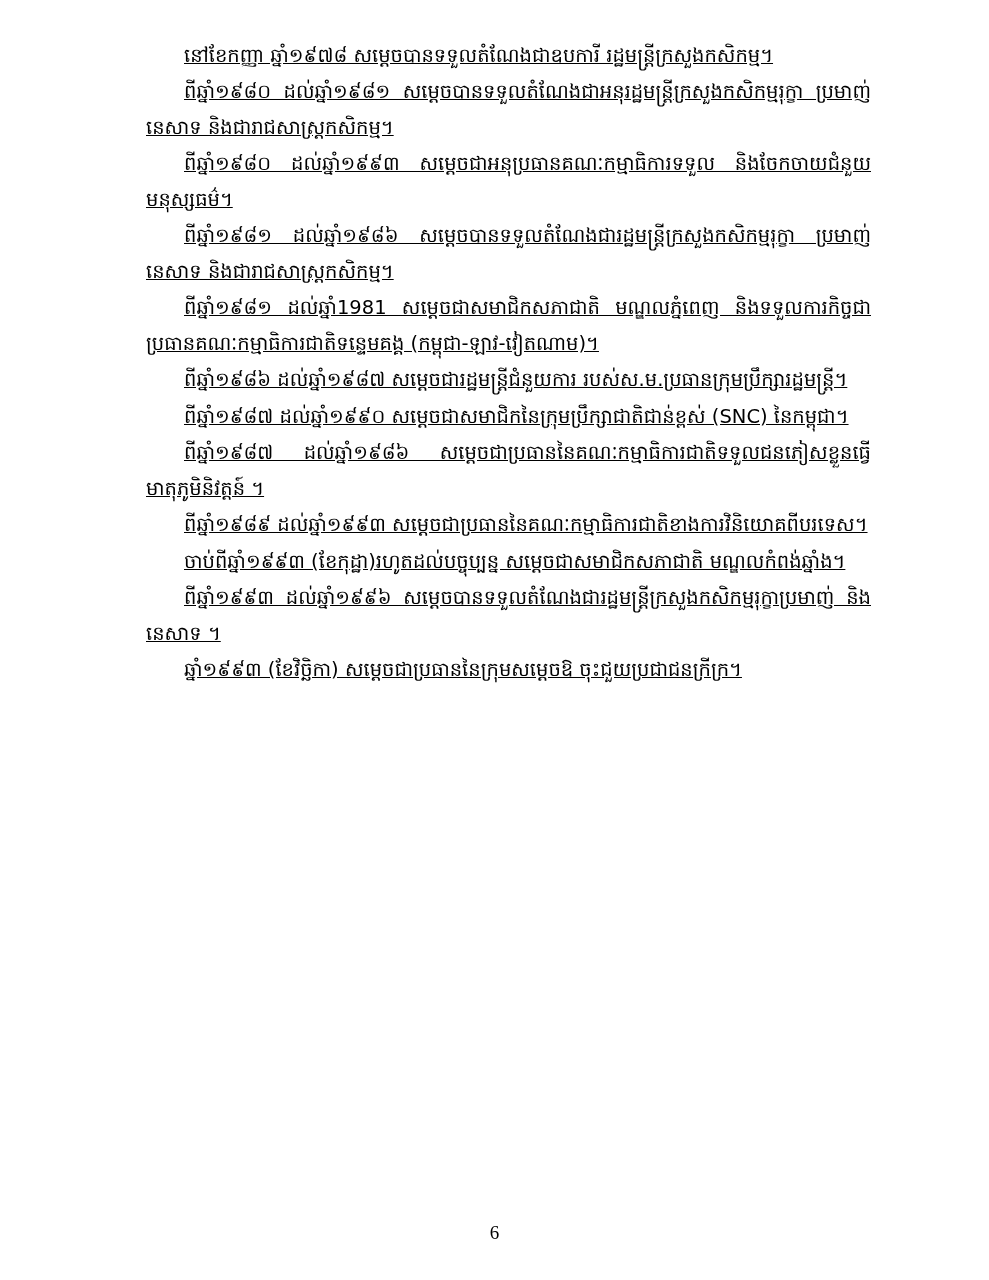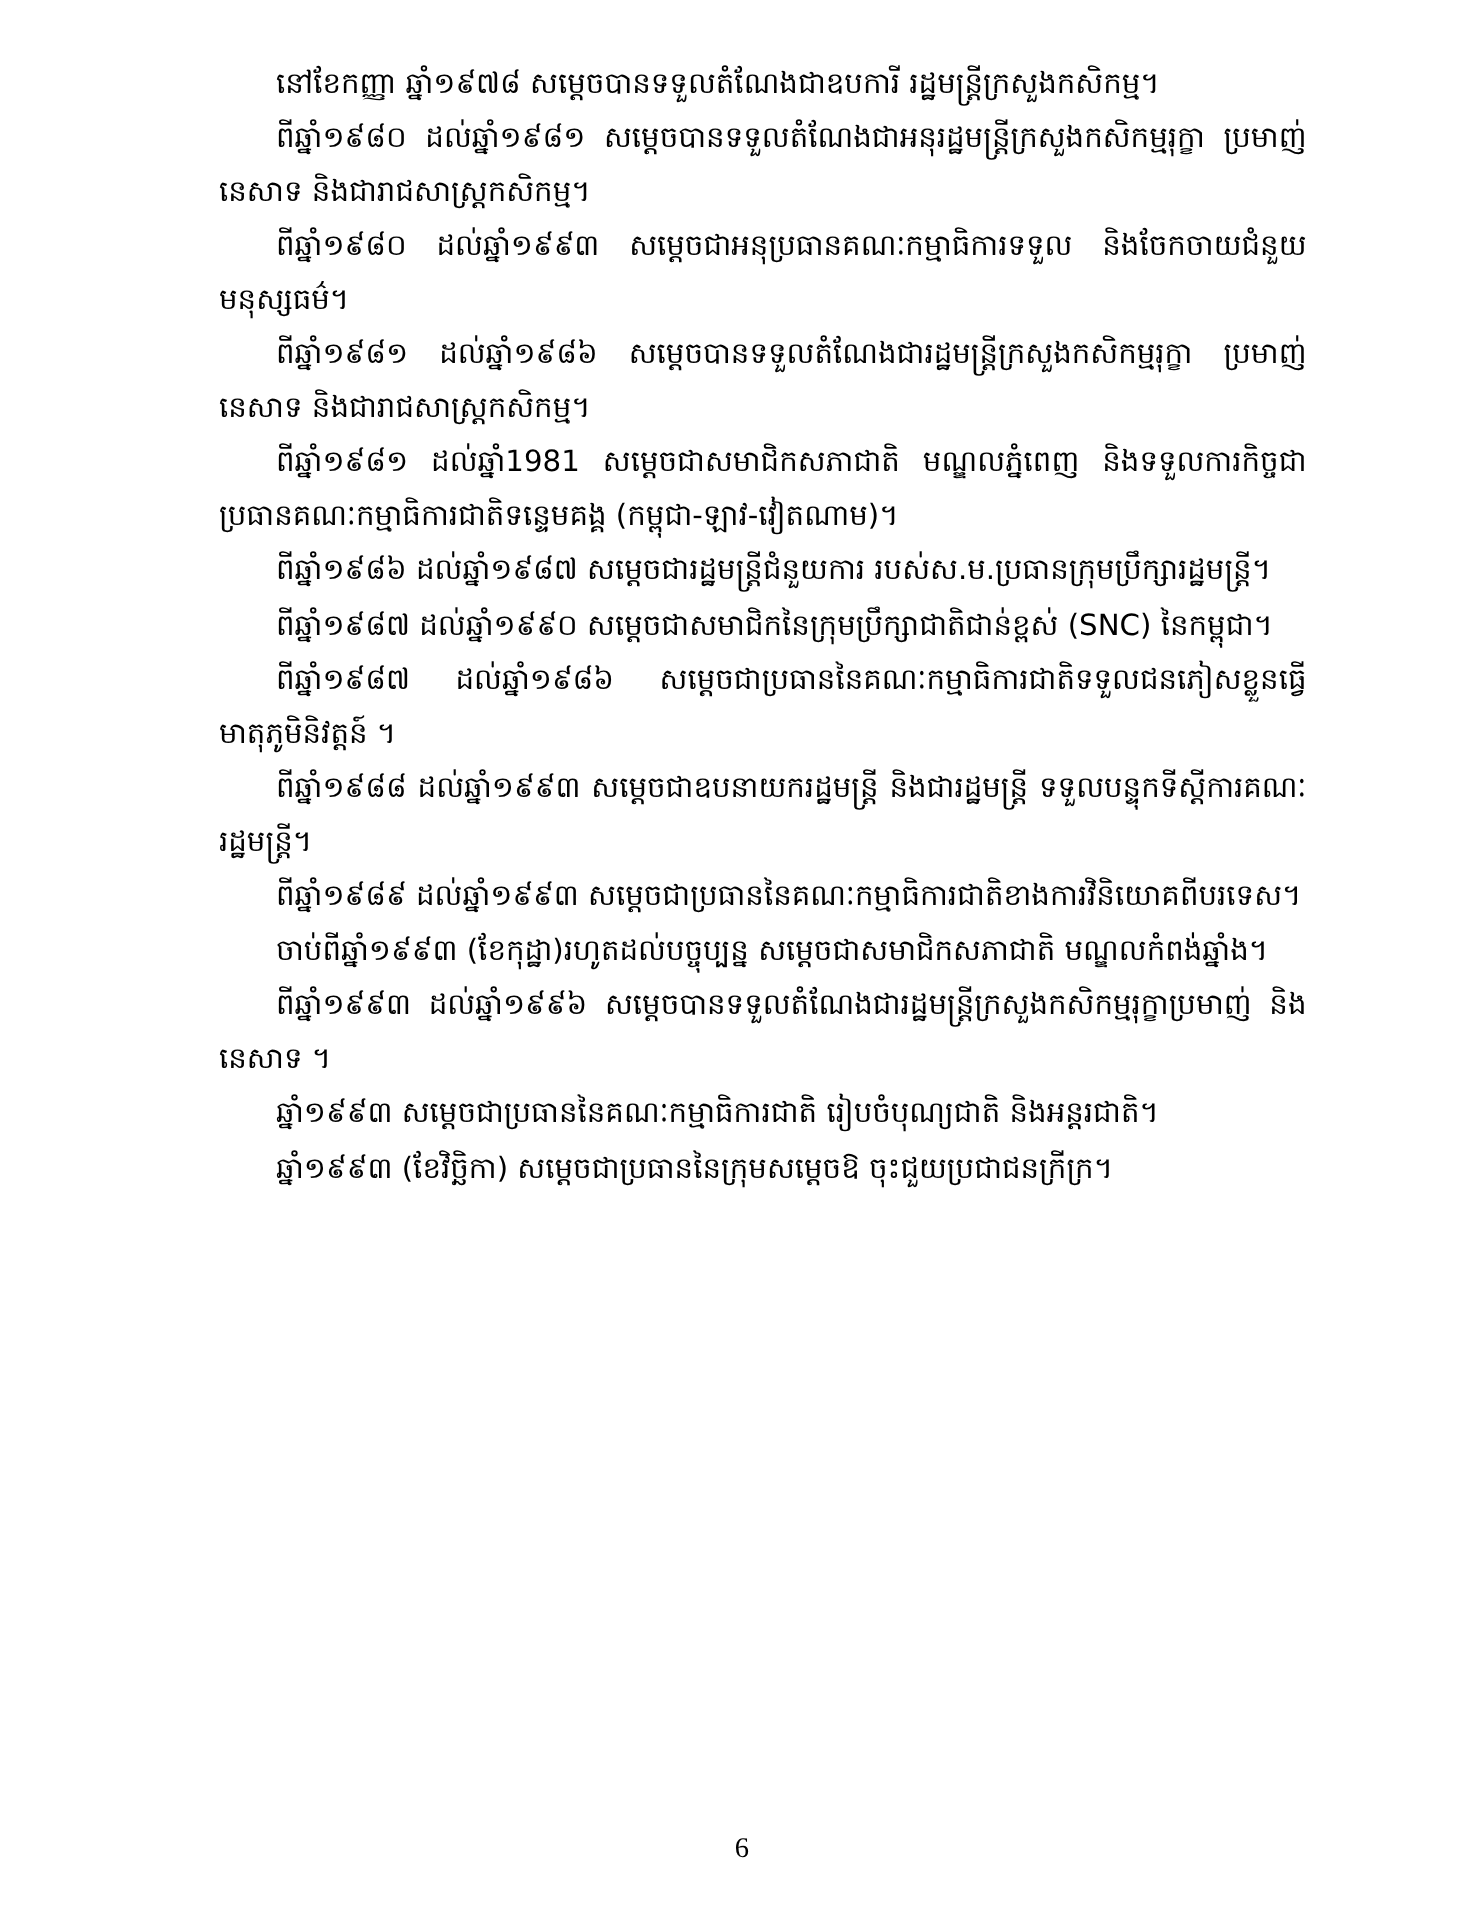--- a/index.html
+++ b/index.html
@@ -14,20 +14,21 @@
     color: #000000;
     position: relative;
     overflow: hidden;
   }
   .page {
     box-sizing: border-box;
     width: 989px;
     height: 1280px;
     padding: 38px 118px 0 146px;
     position: relative;
+    text-decoration: underline;
   }
   .doc-body {
     font-size: 19.5px;
     line-height: 1.82;
     text-align: justify;
     text-justify: inter-word;
   }
   .para {
     margin: 0 0 1px 0;
     text-indent: 38px;
@@ -50,21 +51,19 @@
 <div class="page">
   <div class="doc-body">
     <p class="para">នៅខែកញ្ញា ឆ្នាំ១៩៧៨ សម្តេចបានទទួលតំណែងជាឧបការី រដ្ឋមន្ត្រីក្រសួងកសិកម្ម។</p>
     <p class="para">ពីឆ្នាំ១៩៨០ ដល់ឆ្នាំ១៩៨១ សម្តេចបានទទួលតំណែងជាអនុរដ្ឋមន្ត្រីក្រសួងកសិកម្មរុក្ខា ប្រមាញ់ នេសាទ និងជារាជសាស្ត្រកសិកម្ម។</p>
     <p class="para">ពីឆ្នាំ១៩៨០ ដល់ឆ្នាំ១៩៩៣ សម្តេចជាអនុប្រធានគណៈកម្មាធិការទទួល និងចែកចាយជំនួយមនុស្សធម៌។</p>
     <p class="para">ពីឆ្នាំ១៩៨១ ដល់ឆ្នាំ១៩៨៦ សម្តេចបានទទួលតំណែងជារដ្ឋមន្ត្រីក្រសួងកសិកម្មរុក្ខា ប្រមាញ់ នេសាទ និងជារាជសាស្ត្រកសិកម្ម។</p>
     <p class="para">ពីឆ្នាំ១៩៨១ ដល់ឆ្នាំ1981 សម្តេចជាសមាជិកសភាជាតិ មណ្ឌលភ្នំពេញ និងទទួលការកិច្ចជាប្រធានគណៈកម្មាធិការជាតិទន្ទេមគង្គ (កម្ពុជា-ឡាវ-វៀតណាម)។</p>
     <p class="para">ពីឆ្នាំ១៩៨៦ ដល់ឆ្នាំ១៩៨៧ សម្តេចជារដ្ឋមន្ត្រីជំនួយការ របស់ស.ម.ប្រធានក្រុមប្រឹក្សារដ្ឋមន្ត្រី។</p>
     <p class="para">ពីឆ្នាំ១៩៨៧ ដល់ឆ្នាំ១៩៩០ សម្តេចជាសមាជិកនៃក្រុមប្រឹក្សាជាតិជាន់ខ្ពស់ (SNC) នៃកម្ពុជា។</p>
     <p class="para">ពីឆ្នាំ១៩៨៧ ដល់ឆ្នាំ១៩៨៦ សម្តេចជាប្រធាននៃគណៈកម្មាធិការជាតិទទួលជនភៀសខ្លួនធ្វើមាតុភូមិនិវត្តន៍ ។</p>
-    <p class="para">ពីឆ្នាំ១៩៨៨ ដល់ឆ្នាំ១៩៩៣ សម្តេចជាឧបនាយករដ្ឋមន្ត្រី និងជារដ្ឋមន្ត្រី ទទួលបន្ទុកទីស្តីការគណៈរដ្ឋមន្ត្រី។</p>
     <p class="para">ពីឆ្នាំ១៩៨៩ ដល់ឆ្នាំ១៩៩៣ សម្តេចជាប្រធាននៃគណៈកម្មាធិការជាតិខាងការវិនិយោគពីបរទេស។</p>
     <p class="para">ចាប់ពីឆ្នាំ១៩៩៣ (ខែកុដ្ឋា)រហូតដល់បច្ចុប្បន្ន សម្តេចជាសមាជិកសភាជាតិ មណ្ឌលកំពង់ឆ្នាំង។</p>
     <p class="para">ពីឆ្នាំ១៩៩៣ ដល់ឆ្នាំ១៩៩៦ សម្តេចបានទទួលតំណែងជារដ្ឋមន្ត្រីក្រសួងកសិកម្មរុក្ខាប្រមាញ់ និងនេសាទ ។</p>
-    <p class="para">ឆ្នាំ១៩៩៣ សម្តេចជាប្រធាននៃគណៈកម្មាធិការជាតិ រៀបចំបុណ្យជាតិ និងអន្តរជាតិ។</p>
     <p class="para">ឆ្នាំ១៩៩៣ (ខែវិច្ឆិកា) សម្តេចជាប្រធាននៃក្រុមសម្តេចឱ ចុះជួយប្រជាជនក្រីក្រ។</p>
   </div>
   <div class="page-number">6</div>
 </div>
 
 </body></html>

